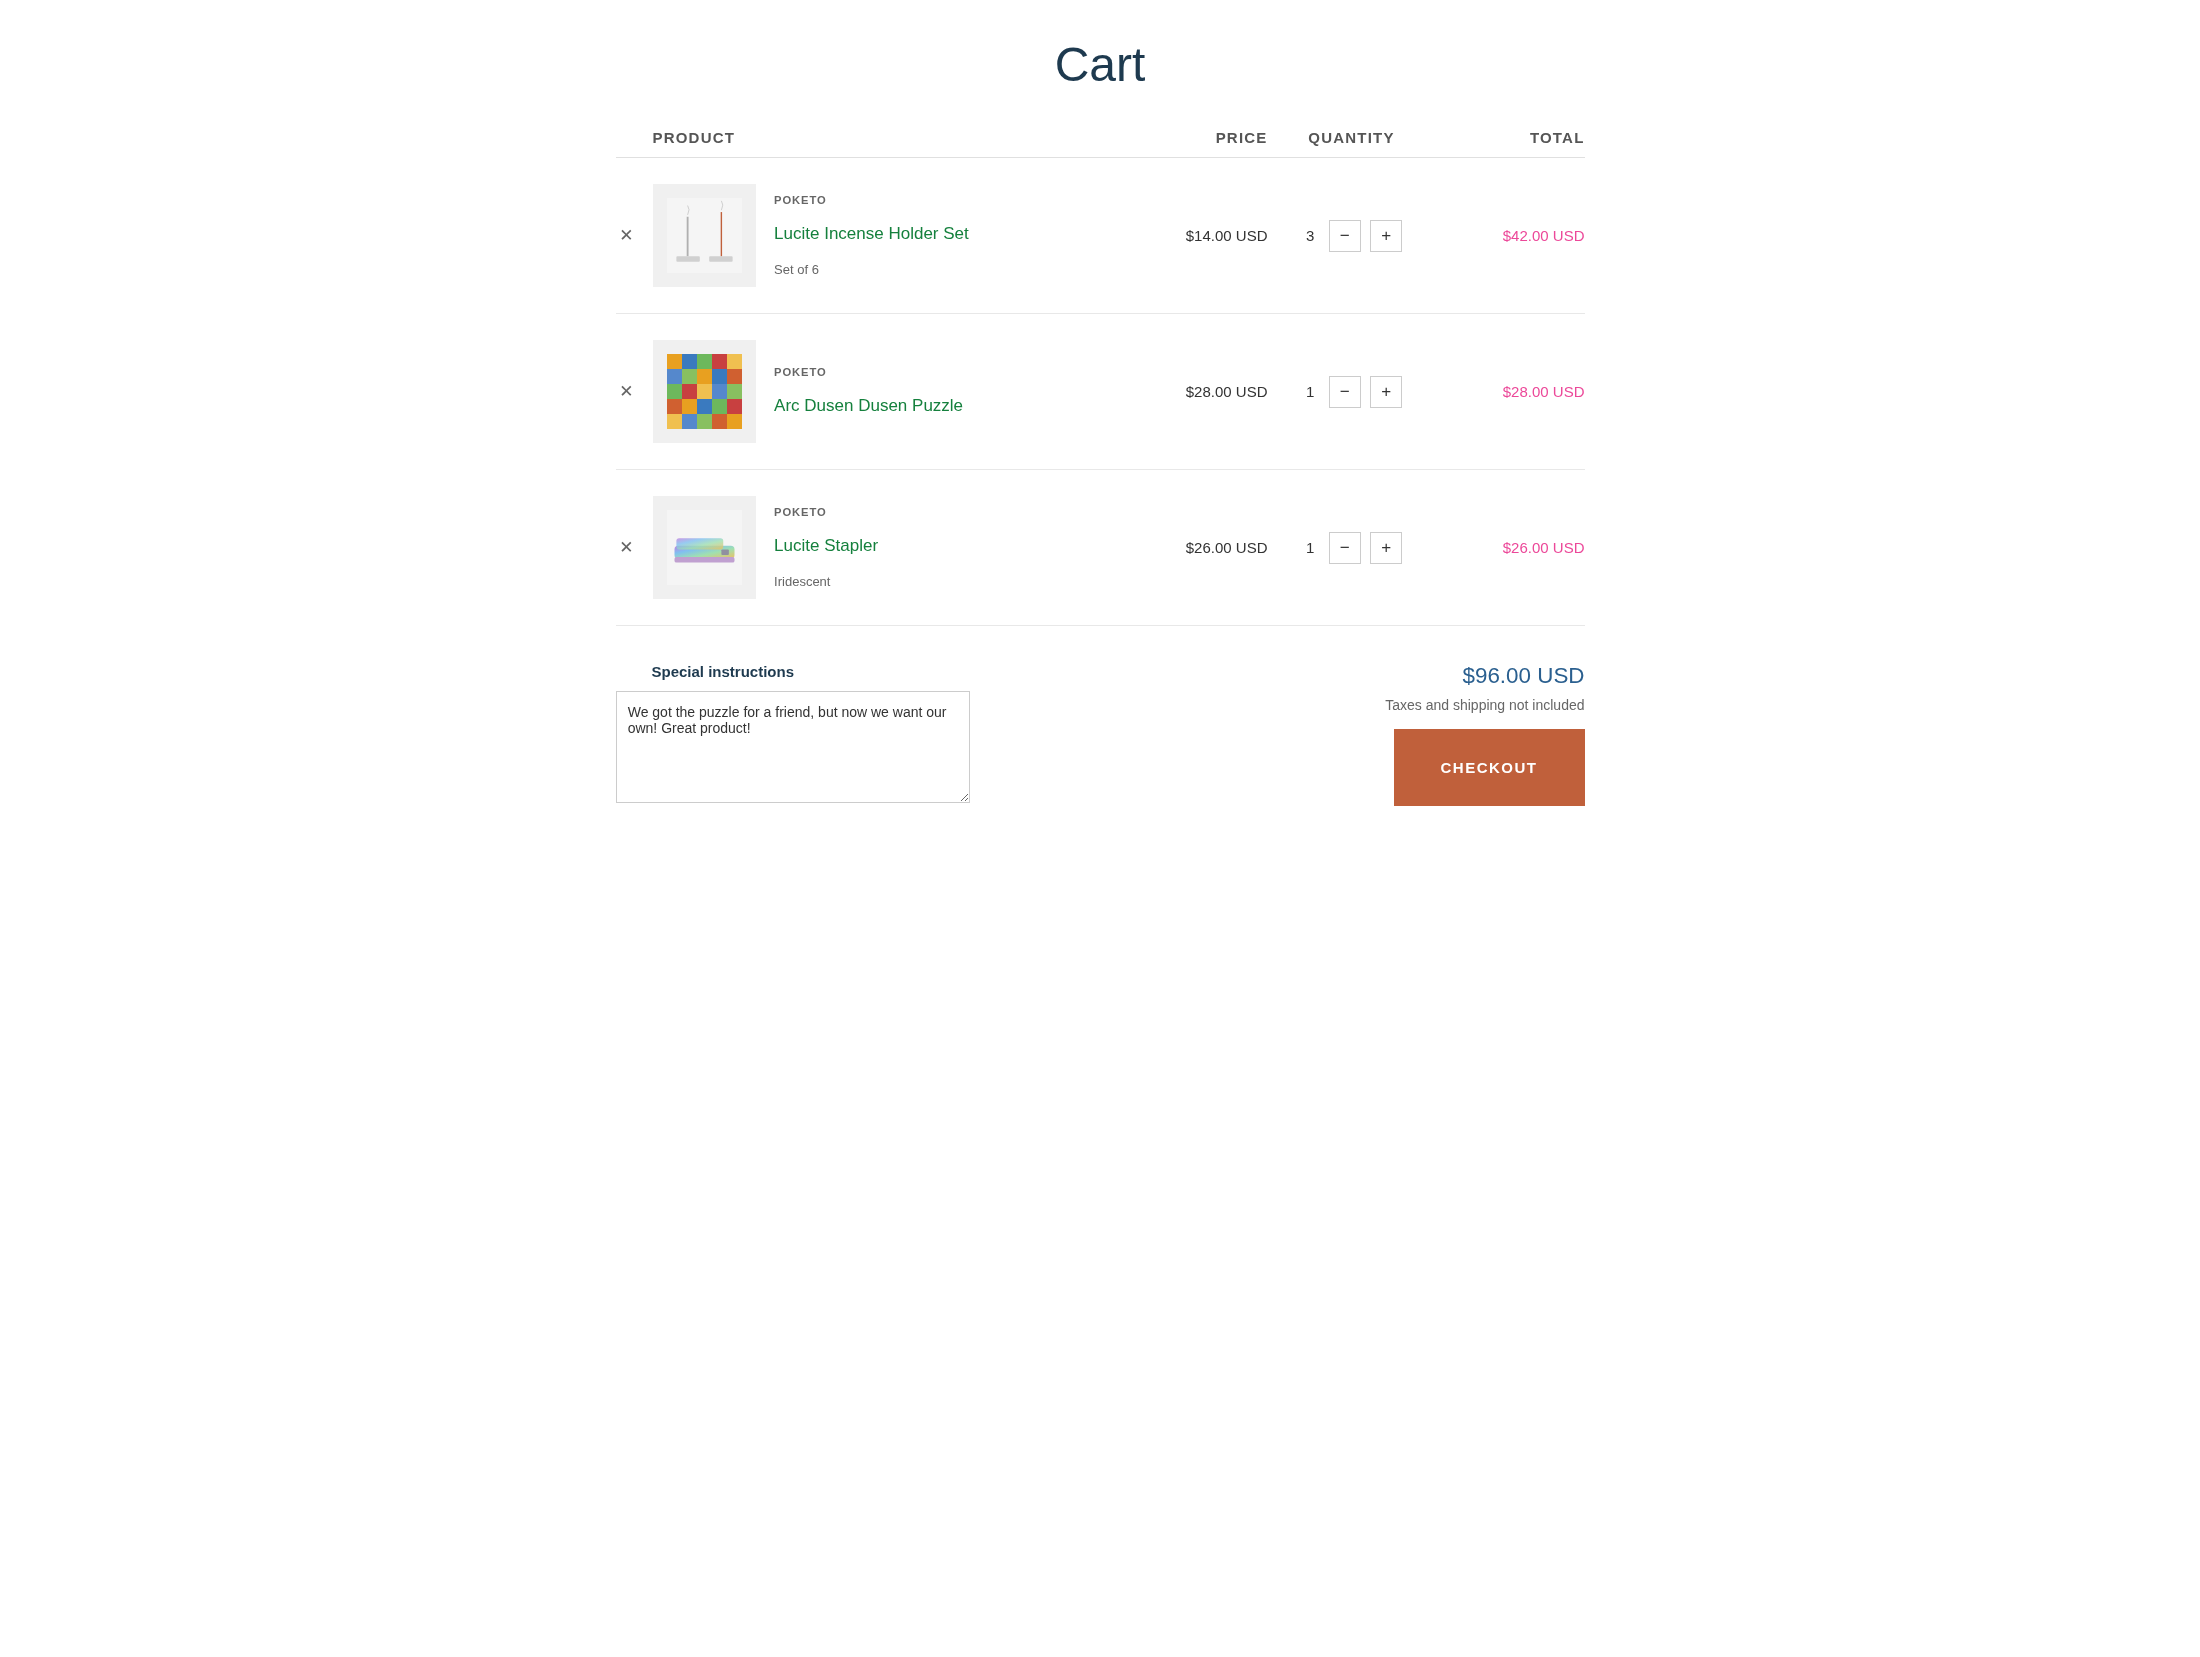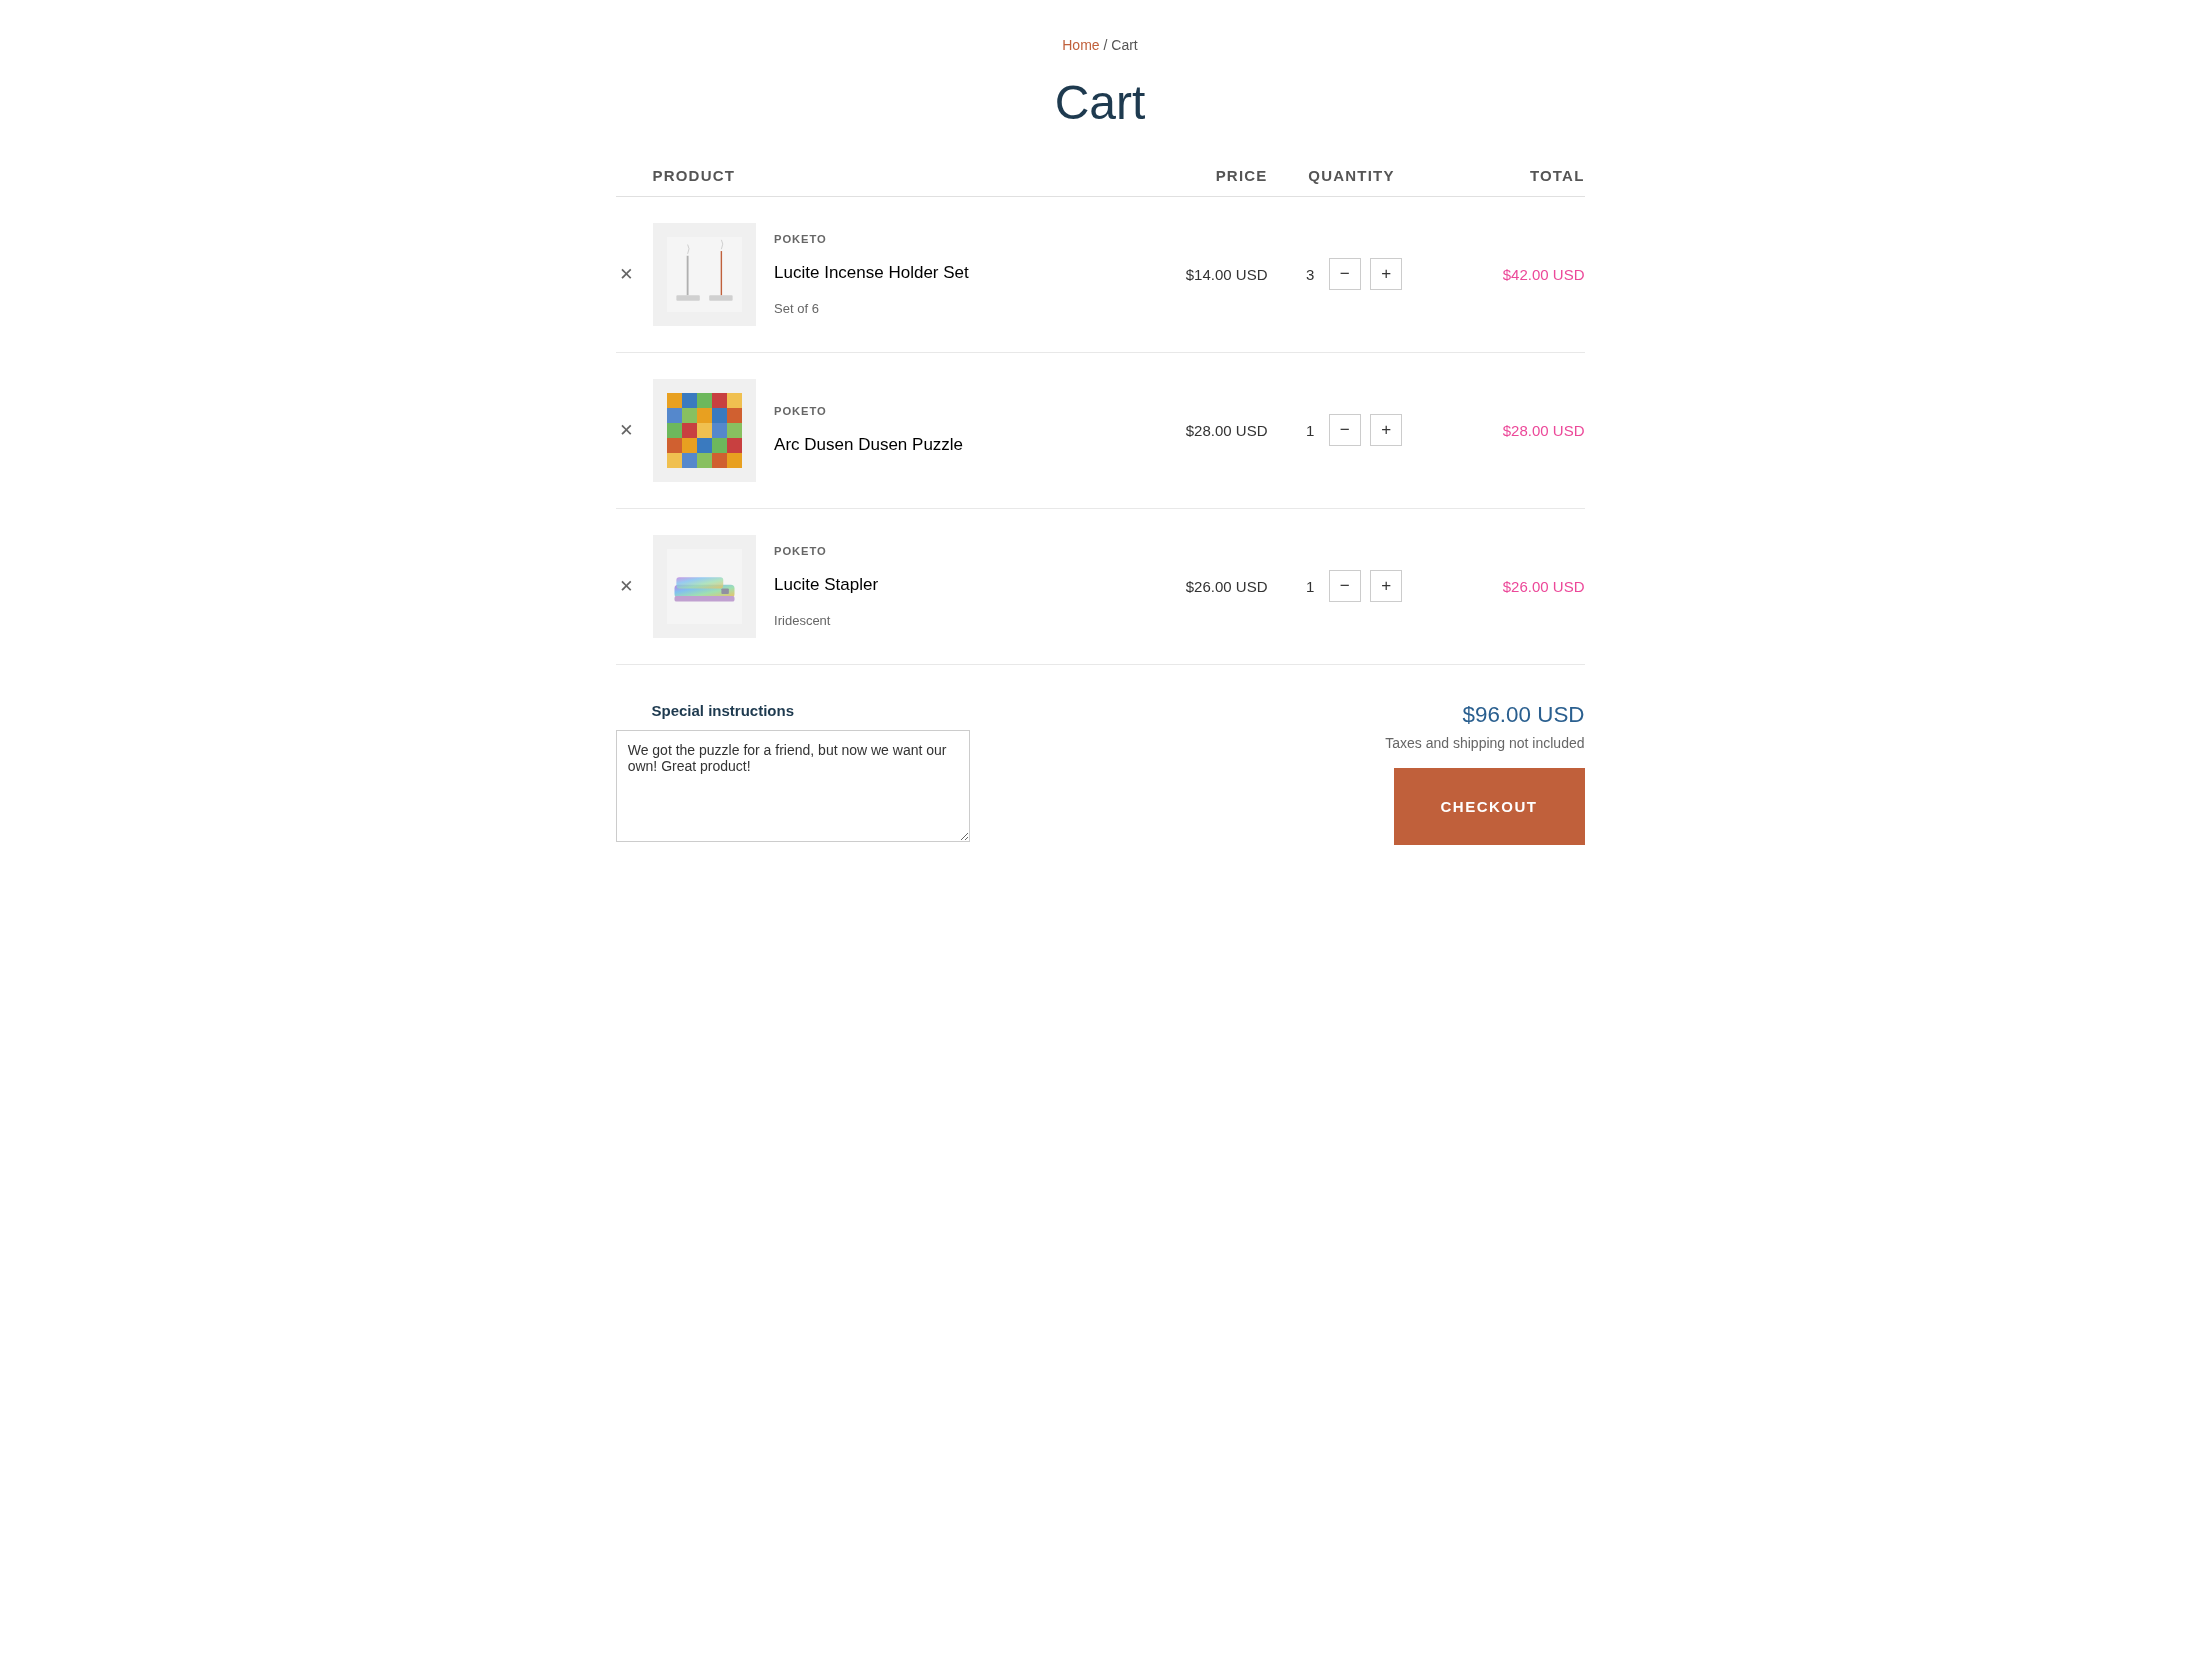--- a/index.html
+++ b/index.html
@@ -116,21 +116,21 @@
     }
     .product-brand {
       font-size: 11.2px;
       font-weight: 600;
       letter-spacing: 0.08em;
       color: #666;
       text-transform: uppercase;
     }
     .product-name {
       font-size: 17px;
-      color: #000000;
+      color: #15803d;
       font-weight: 400;
       line-height: 1.3;
     }
     .product-variant {
       font-size: 13px;
       color: #666;
     }
     .price-text {
       font-size: 15px;
       color: #333;
@@ -219,24 +219,20 @@
       text-transform: uppercase;
       cursor: pointer;
       margin-top: 9.3px;
     }
   </style>
 </head>
 <body>
 
 <div class="page-wrapper">
 
-  <div class="breadcrumb">
-    <a>Home</a>
-    <span>/ Cart</span>
-  </div>
 
   <h1 class="page-title">Cart</h1>
 
   <table class="cart-table">
     <thead>
       <tr>
         <th class="col-remove"></th>
         <th class="col-product">PRODUCT</th>
         <th class="col-price">PRICE</th>
         <th class="col-quantity">QUANTITY</th>

